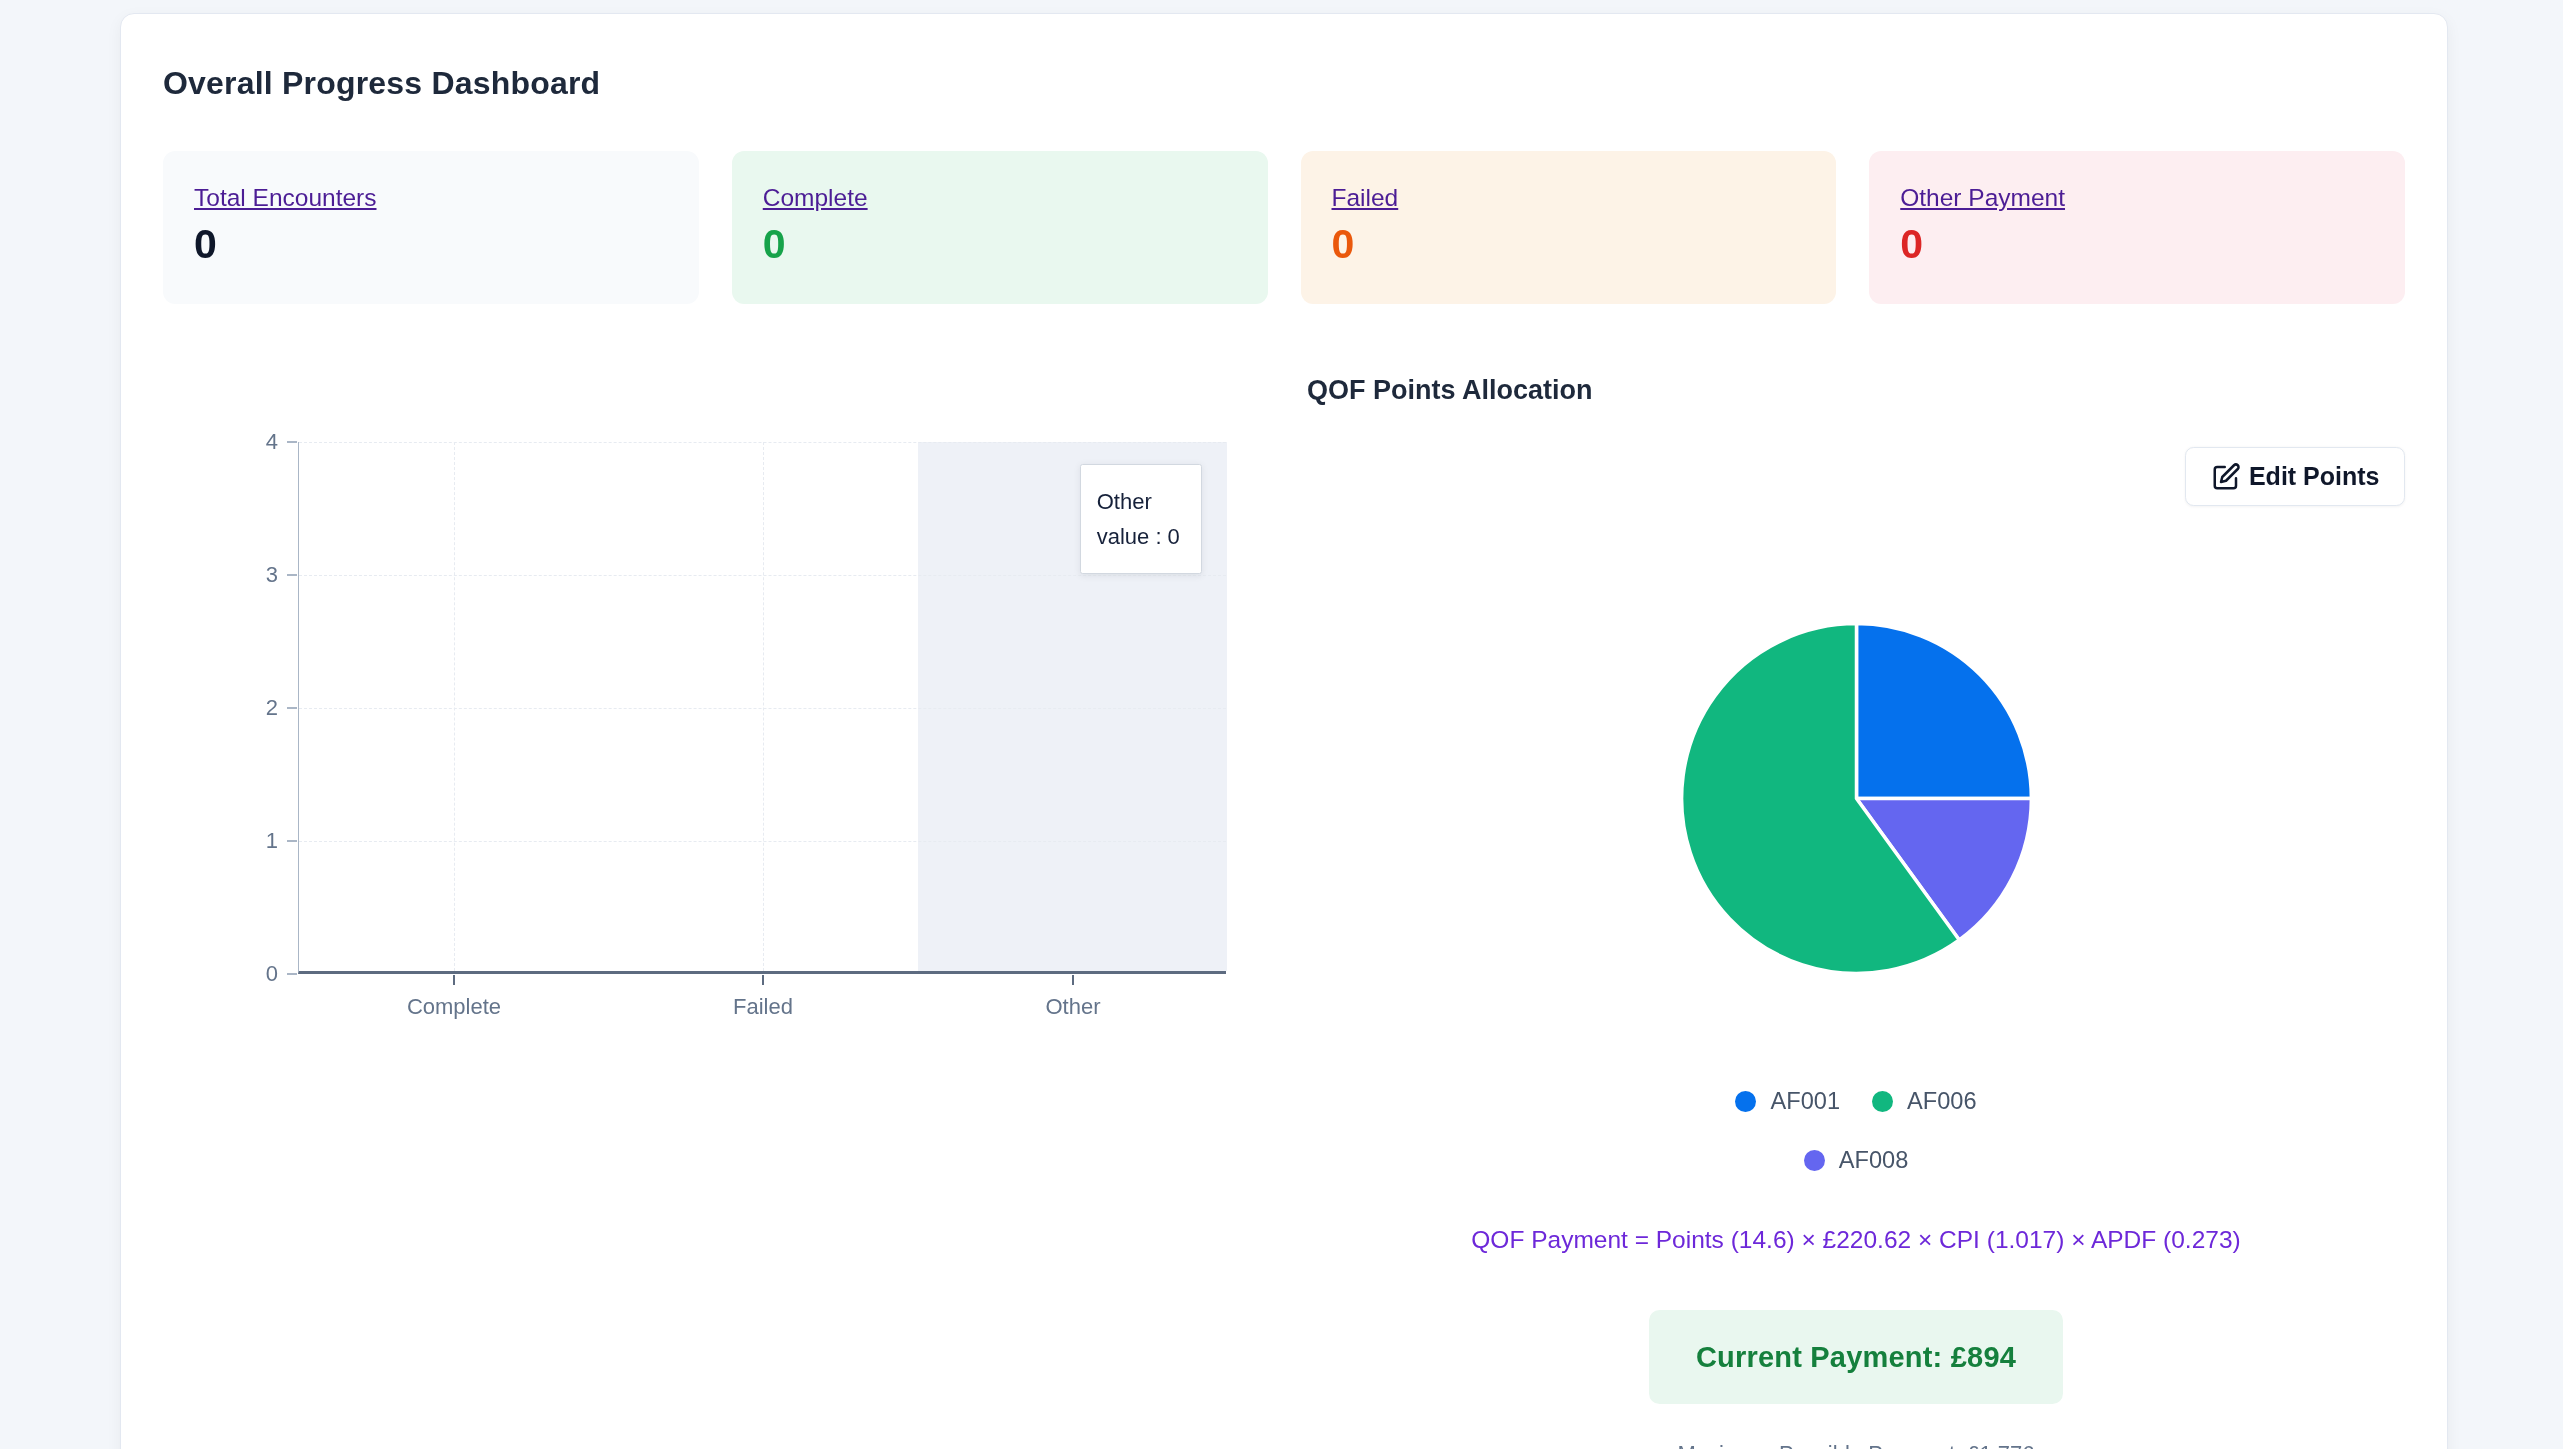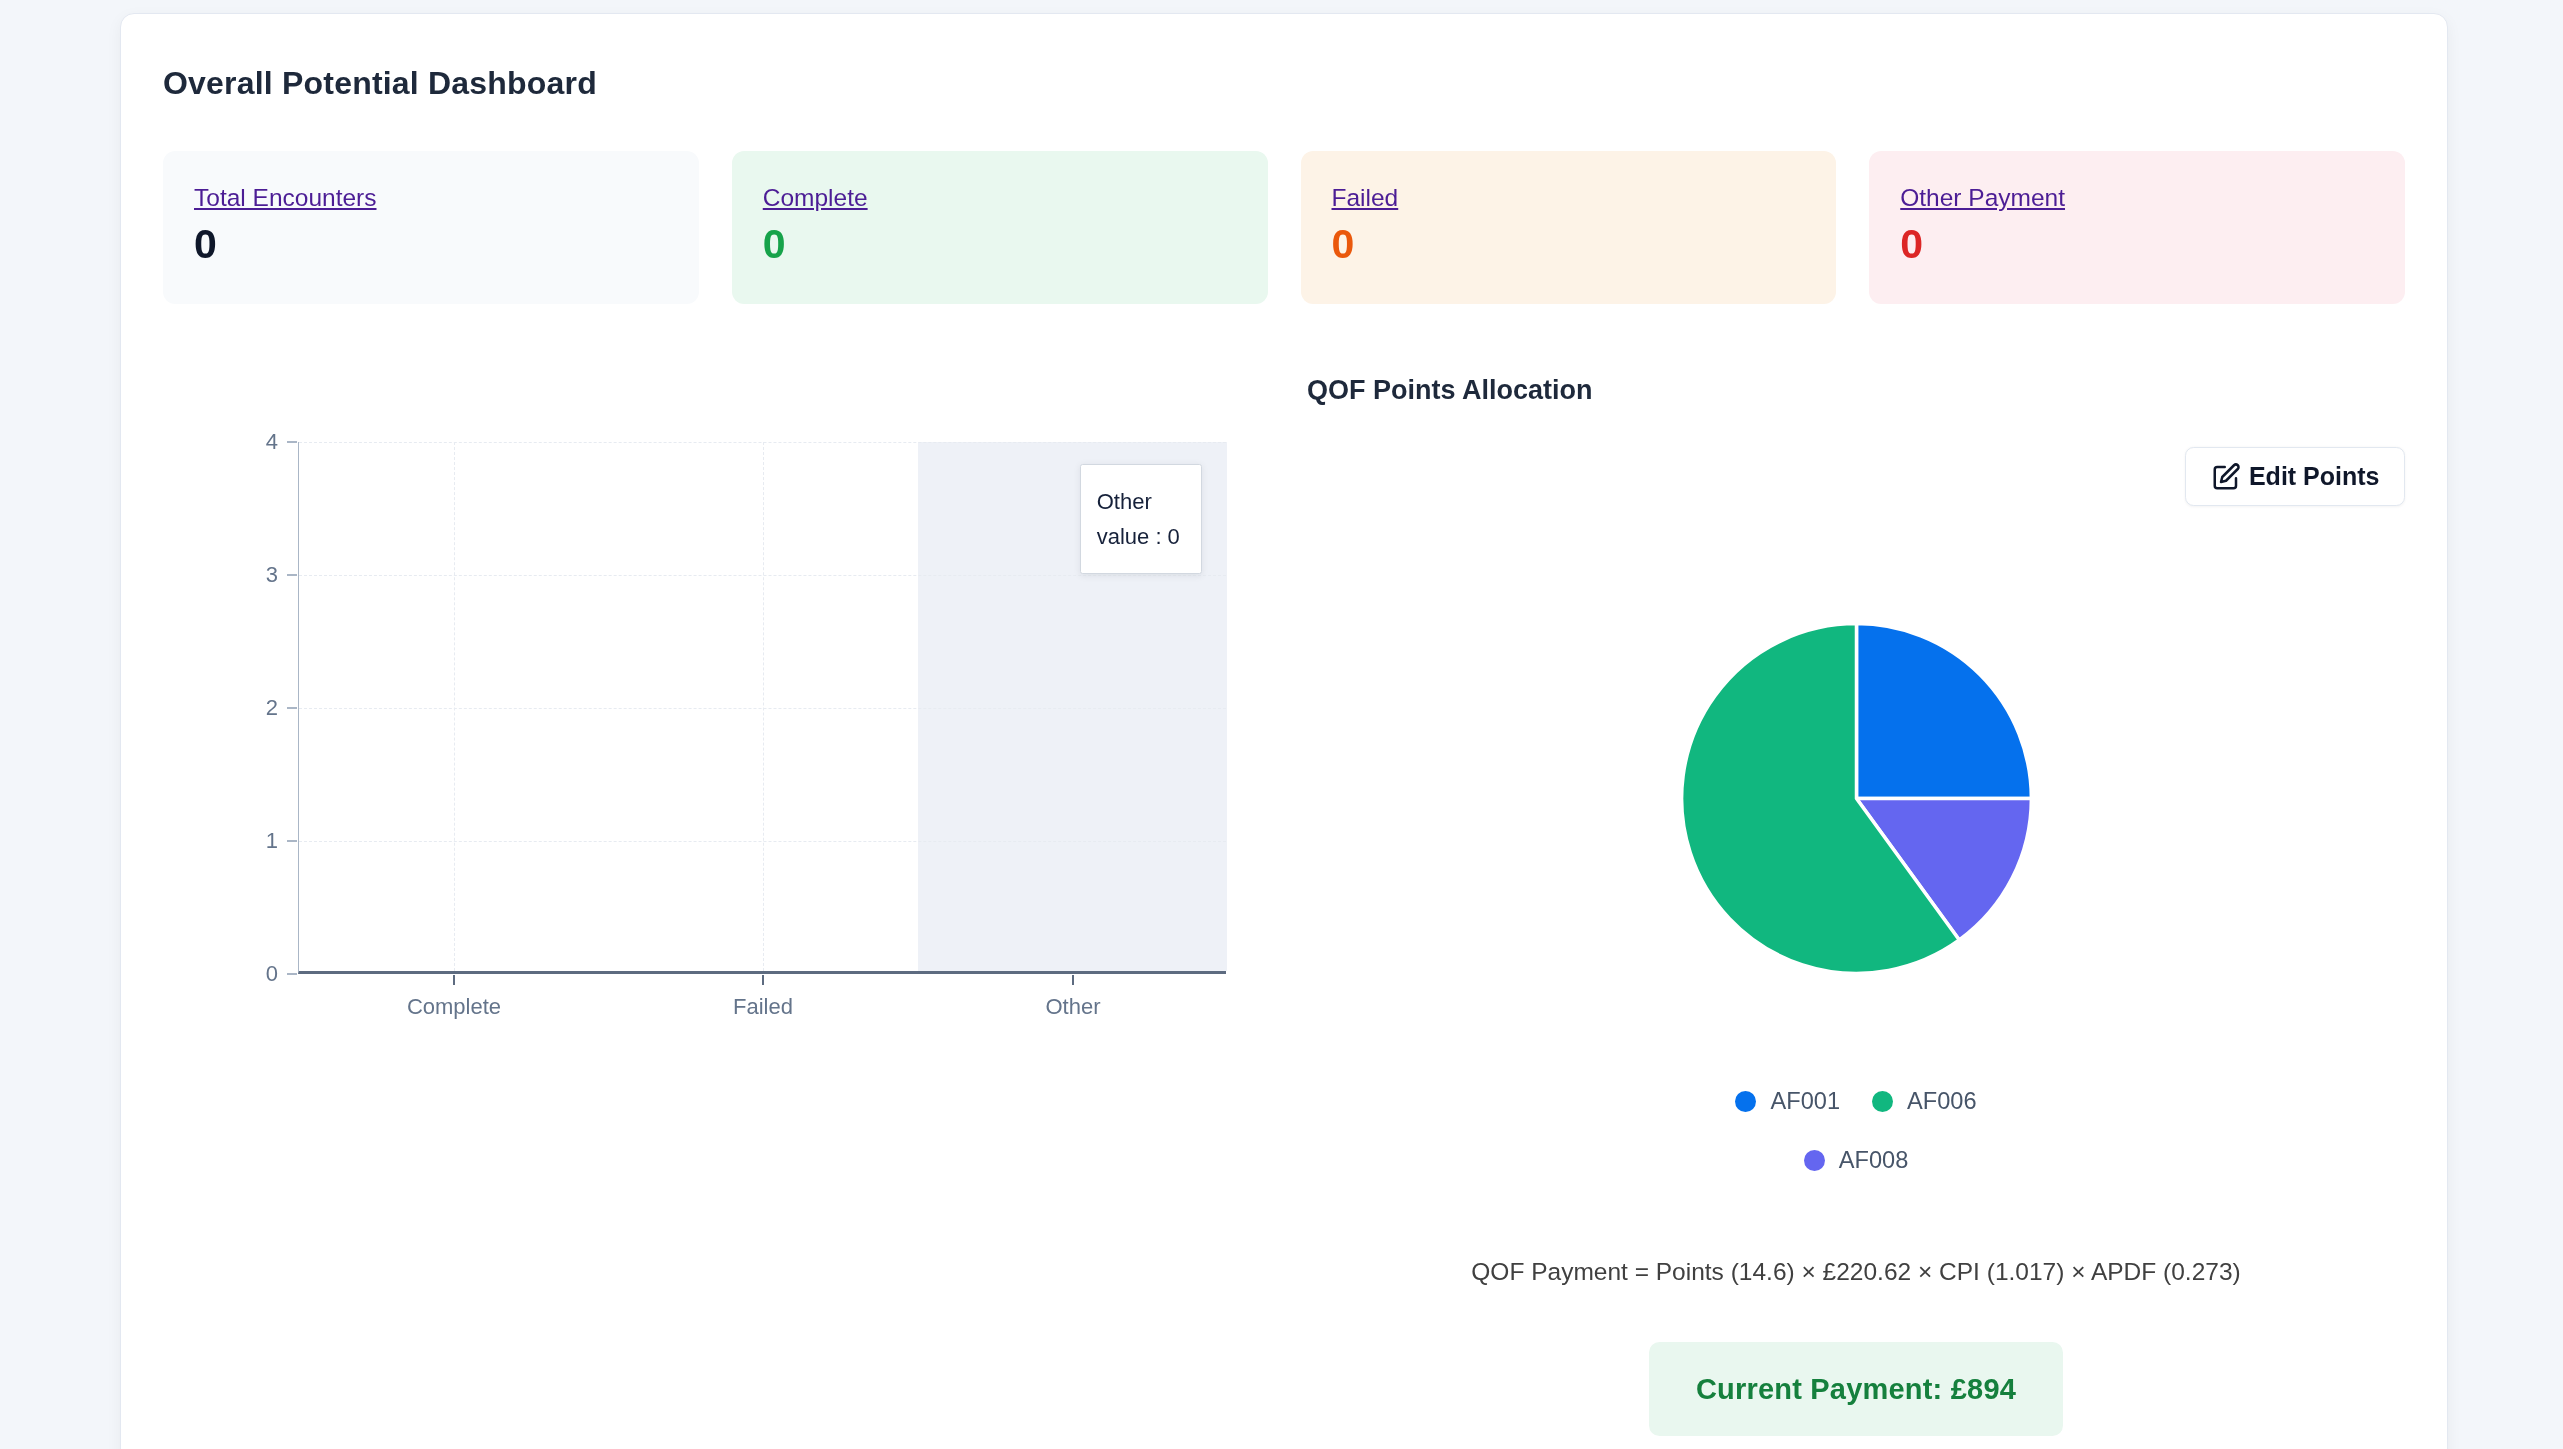--- a/index.html
+++ b/index.html
@@ -75,36 +75,36 @@
   .edit-btn svg { width:30px; height:30px; }
   .pie-wrap { margin-top:115px; display:flex; justify-content:center; }
   .legend {
     margin:112px auto 0 auto; max-width:350px;
     display:flex; flex-wrap:wrap; justify-content:center;
     column-gap:30px; row-gap:38px;gap:32px;
   }
   .legend-item { display:flex; align-items:center; gap:14px; cursor:pointer; }
   .legend-dot { width:21px; height:21px; border-radius:50%; }
   .legend-label { font-size:23.6px; color:#475569; }
-  .formula { margin-top:84px; text-align:center; font-size:24.5px; color:#404040; }
+  .formula { margin-top:52px; text-align:center; font-size:24.5px; color:#6d28d9; }
   .pay-row { margin-top:56px; display:flex; justify-content:center; gap:37px; }
   .pay-box {
     height:94px; display:flex; align-items:center; padding:0 47px;
     border-radius:10.5px; font-size:29px; font-weight:700; letter-spacing:0.2px;
   }
   .pay-current { background:#e9f7ef; color:#15803d; }
   .pay-lost    { background:#fdecec; color:#a21c28; }
   .max-pay { margin-top:37px; text-align:center; font-size:22px; color:#64748b; }
 </style>
 </head>
 <body>
 
 <div class="card">
 
-  <h1 class="page-title">Overall Potential Dashboard</h1>
+  <h1 class="page-title">Overall Progress Dashboard</h1>
 
   <div class="stats-row">
     <div class="stat-card" style="background: rgb(248, 250, 252);">
       <div class="stat-label">Total Encounters</div>
       <div class="stat-value" style="color: rgb(15, 23, 42);">0</div>
     </div>
     <div class="stat-card" style="background: rgb(233, 248, 239);">
       <div class="stat-label">Complete</div>
       <div class="stat-value" style="color: rgb(22, 163, 74);">0</div>
     </div>

